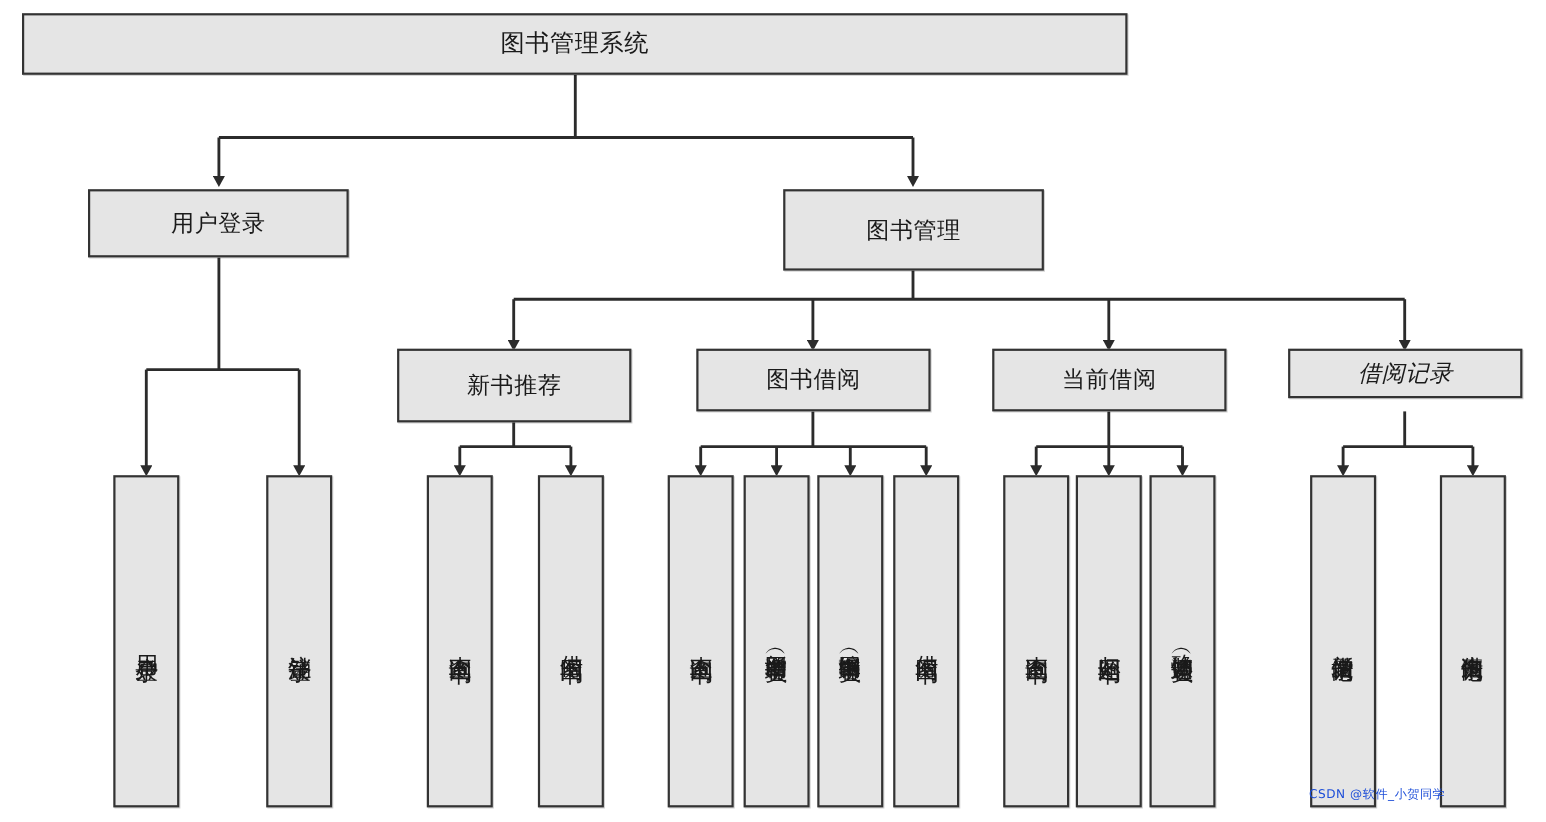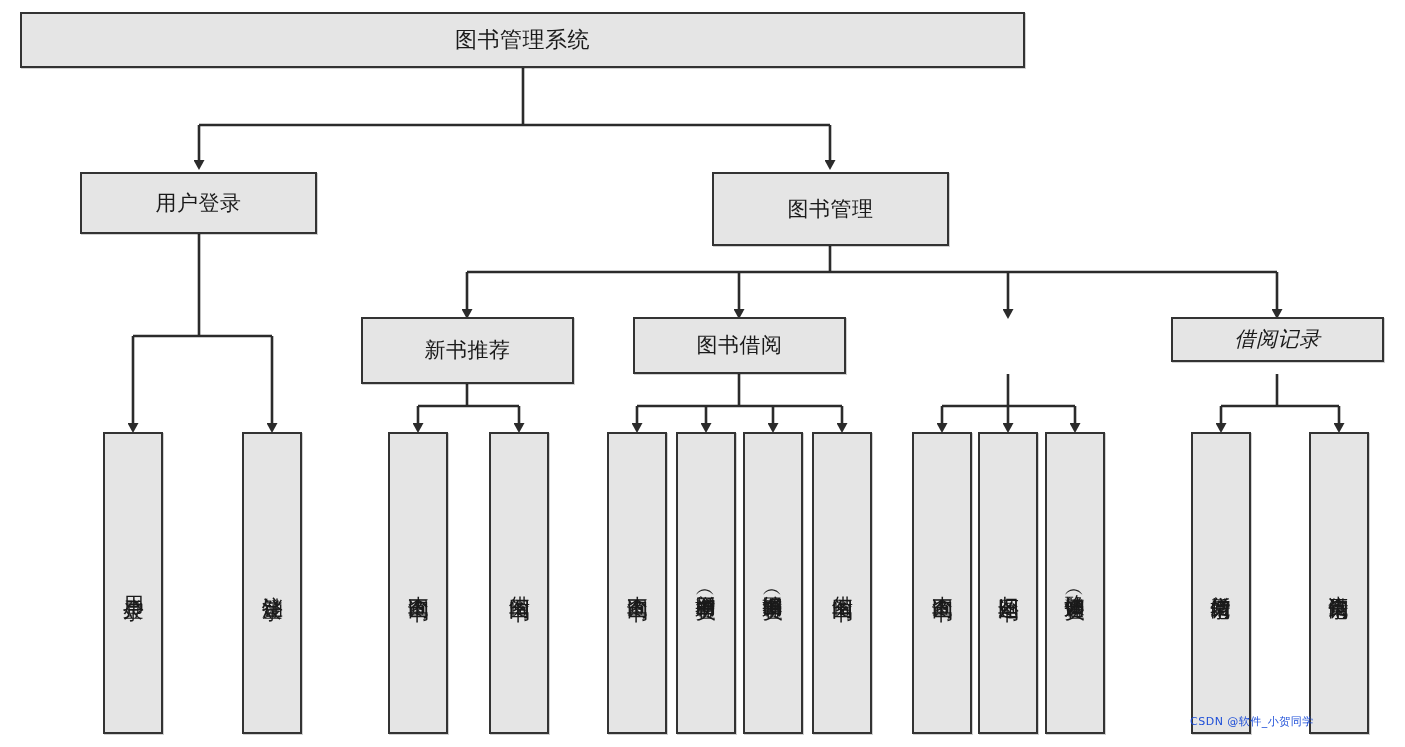--- a/index.html
+++ b/index.html
@@ -142,20 +142,23 @@
   <div class="node h" style="left:712px; top:172px; width:237px; height:74px;">
     <span class="node-label">图书管理</span>
   </div>
 
   <div class="node h" style="left:361px; top:317px; width:213px; height:67px;">
     <span class="node-label">新书推荐</span>
   </div>
   <div class="node h" style="left:633px; top:317px; width:213px; height:57px;">
     <span class="node-label">图书借阅</span>
   </div>
+  <div class="node h" style="left:902px; top:317px; width:213px; height:57px;">
+    <span class="node-label">当前借阅</span>
+  </div>
   <div class="node h" style="left:1171px; top:317px; width:213px; height:45px;font-style:italic;">
     <span class="node-label">借阅记录</span>
   </div>
 
   <div class="node v" style="left:103px; top:432px; width:60px; height:302px;">
     <span class="node-label">用户登录</span>
   </div>
   <div class="node v" style="left:242px; top:432px; width:60px; height:302px;">
     <span class="node-label">注销登录</span>
   </div>

